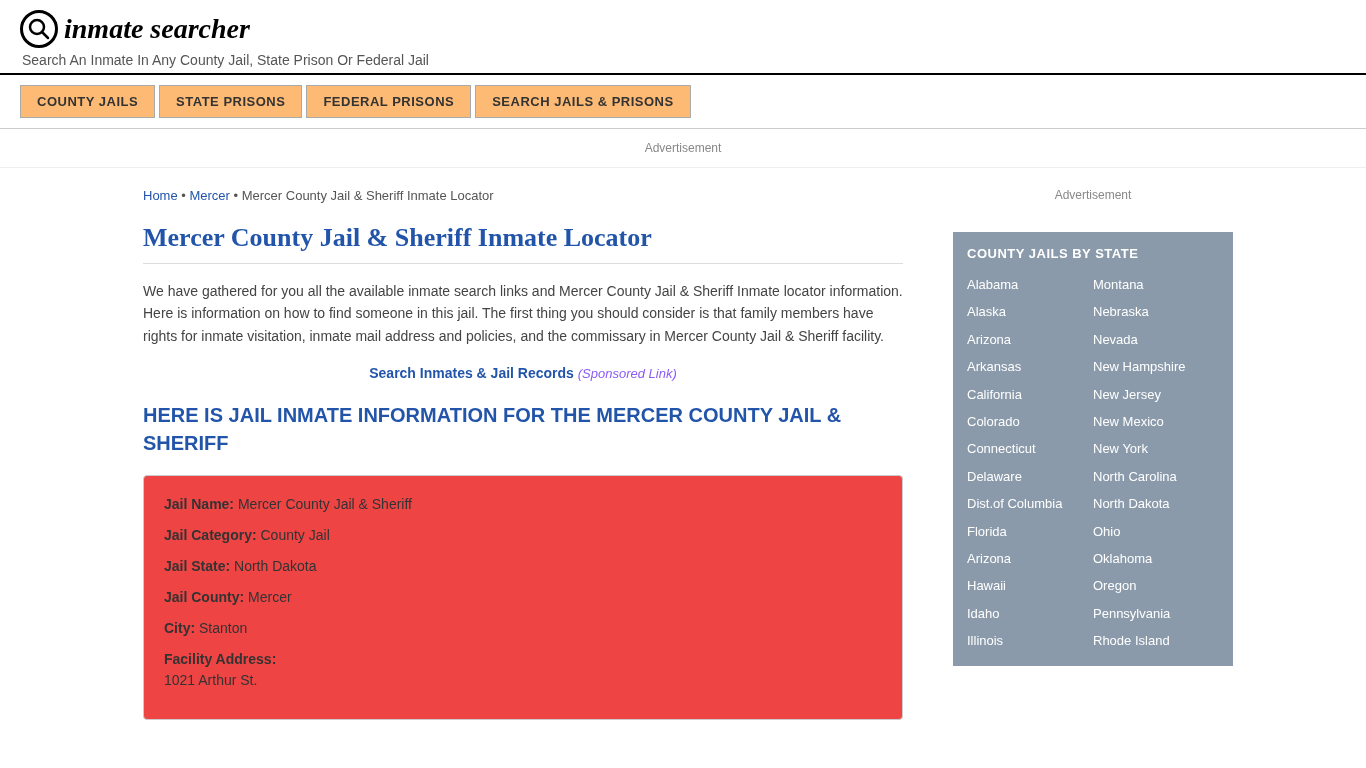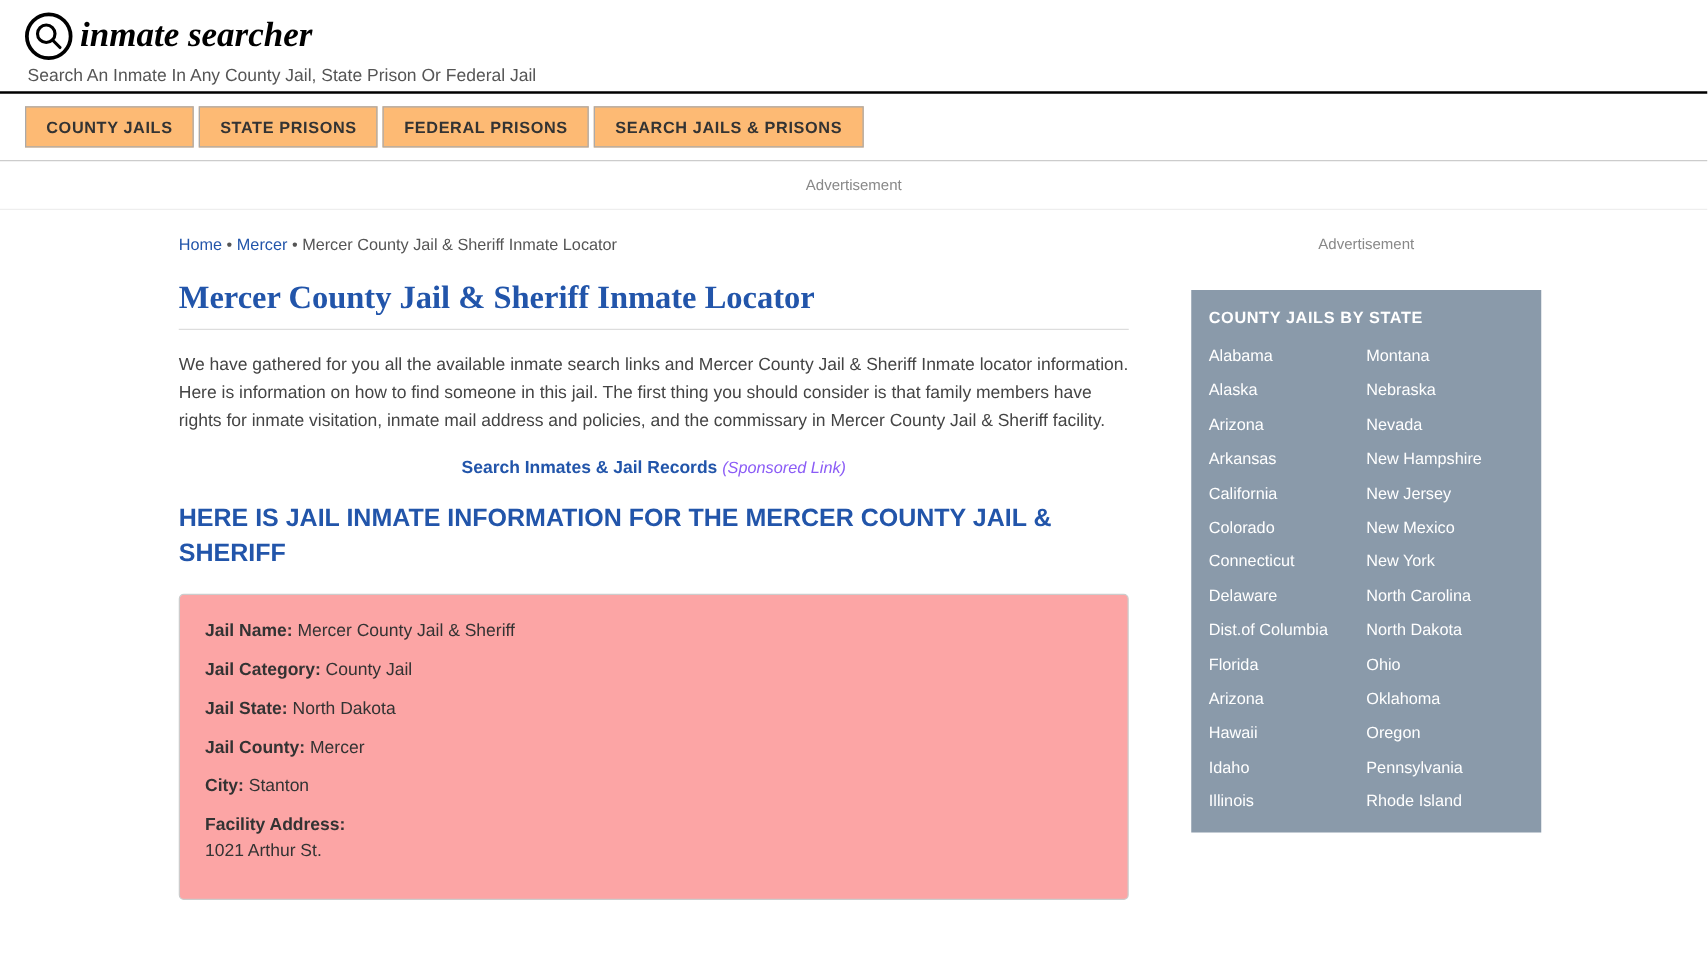--- a/index.html
+++ b/index.html
@@ -37,21 +37,21 @@
 
     
     #search-link-area { text-align: center; margin-bottom: 20px; }
     #search-link { color: #2255aa; font-weight: bold; font-size: 14px; text-decoration: none; }
     #sponsored-text { color: #8b5cf6; font-style: italic; font-size: 13px; }
 
     
     #section-heading { color: #2255aa; font-weight: bold; font-size: 20px; text-transform: uppercase; margin-bottom: 18px; line-height: 1.4; }
 
     
-    #info-box { border: 1px solid #ccc; border-radius: 4px; padding: 18px 20px; background: #fca5a5; }
+    #info-box { border: 1px solid #ccc; border-radius: 4px; padding: 18px 20px; background: #ef4444; }
     .info-row { margin-bottom: 10px; font-size: 14px; line-height: 1.5; }
     .info-label { font-weight: bold; color: #333; }
     .info-value { color: #333; }
 
     
     #sidebar { width: 320px; flex-shrink: 0; padding: 10px 20px; }
     #sidebar-ad { text-align: center; color: #888; font-size: 12px; margin-bottom: 20px; padding: 10px; }
 
     
     #state-box { background: #8a9aaa; padding: 14px; }

